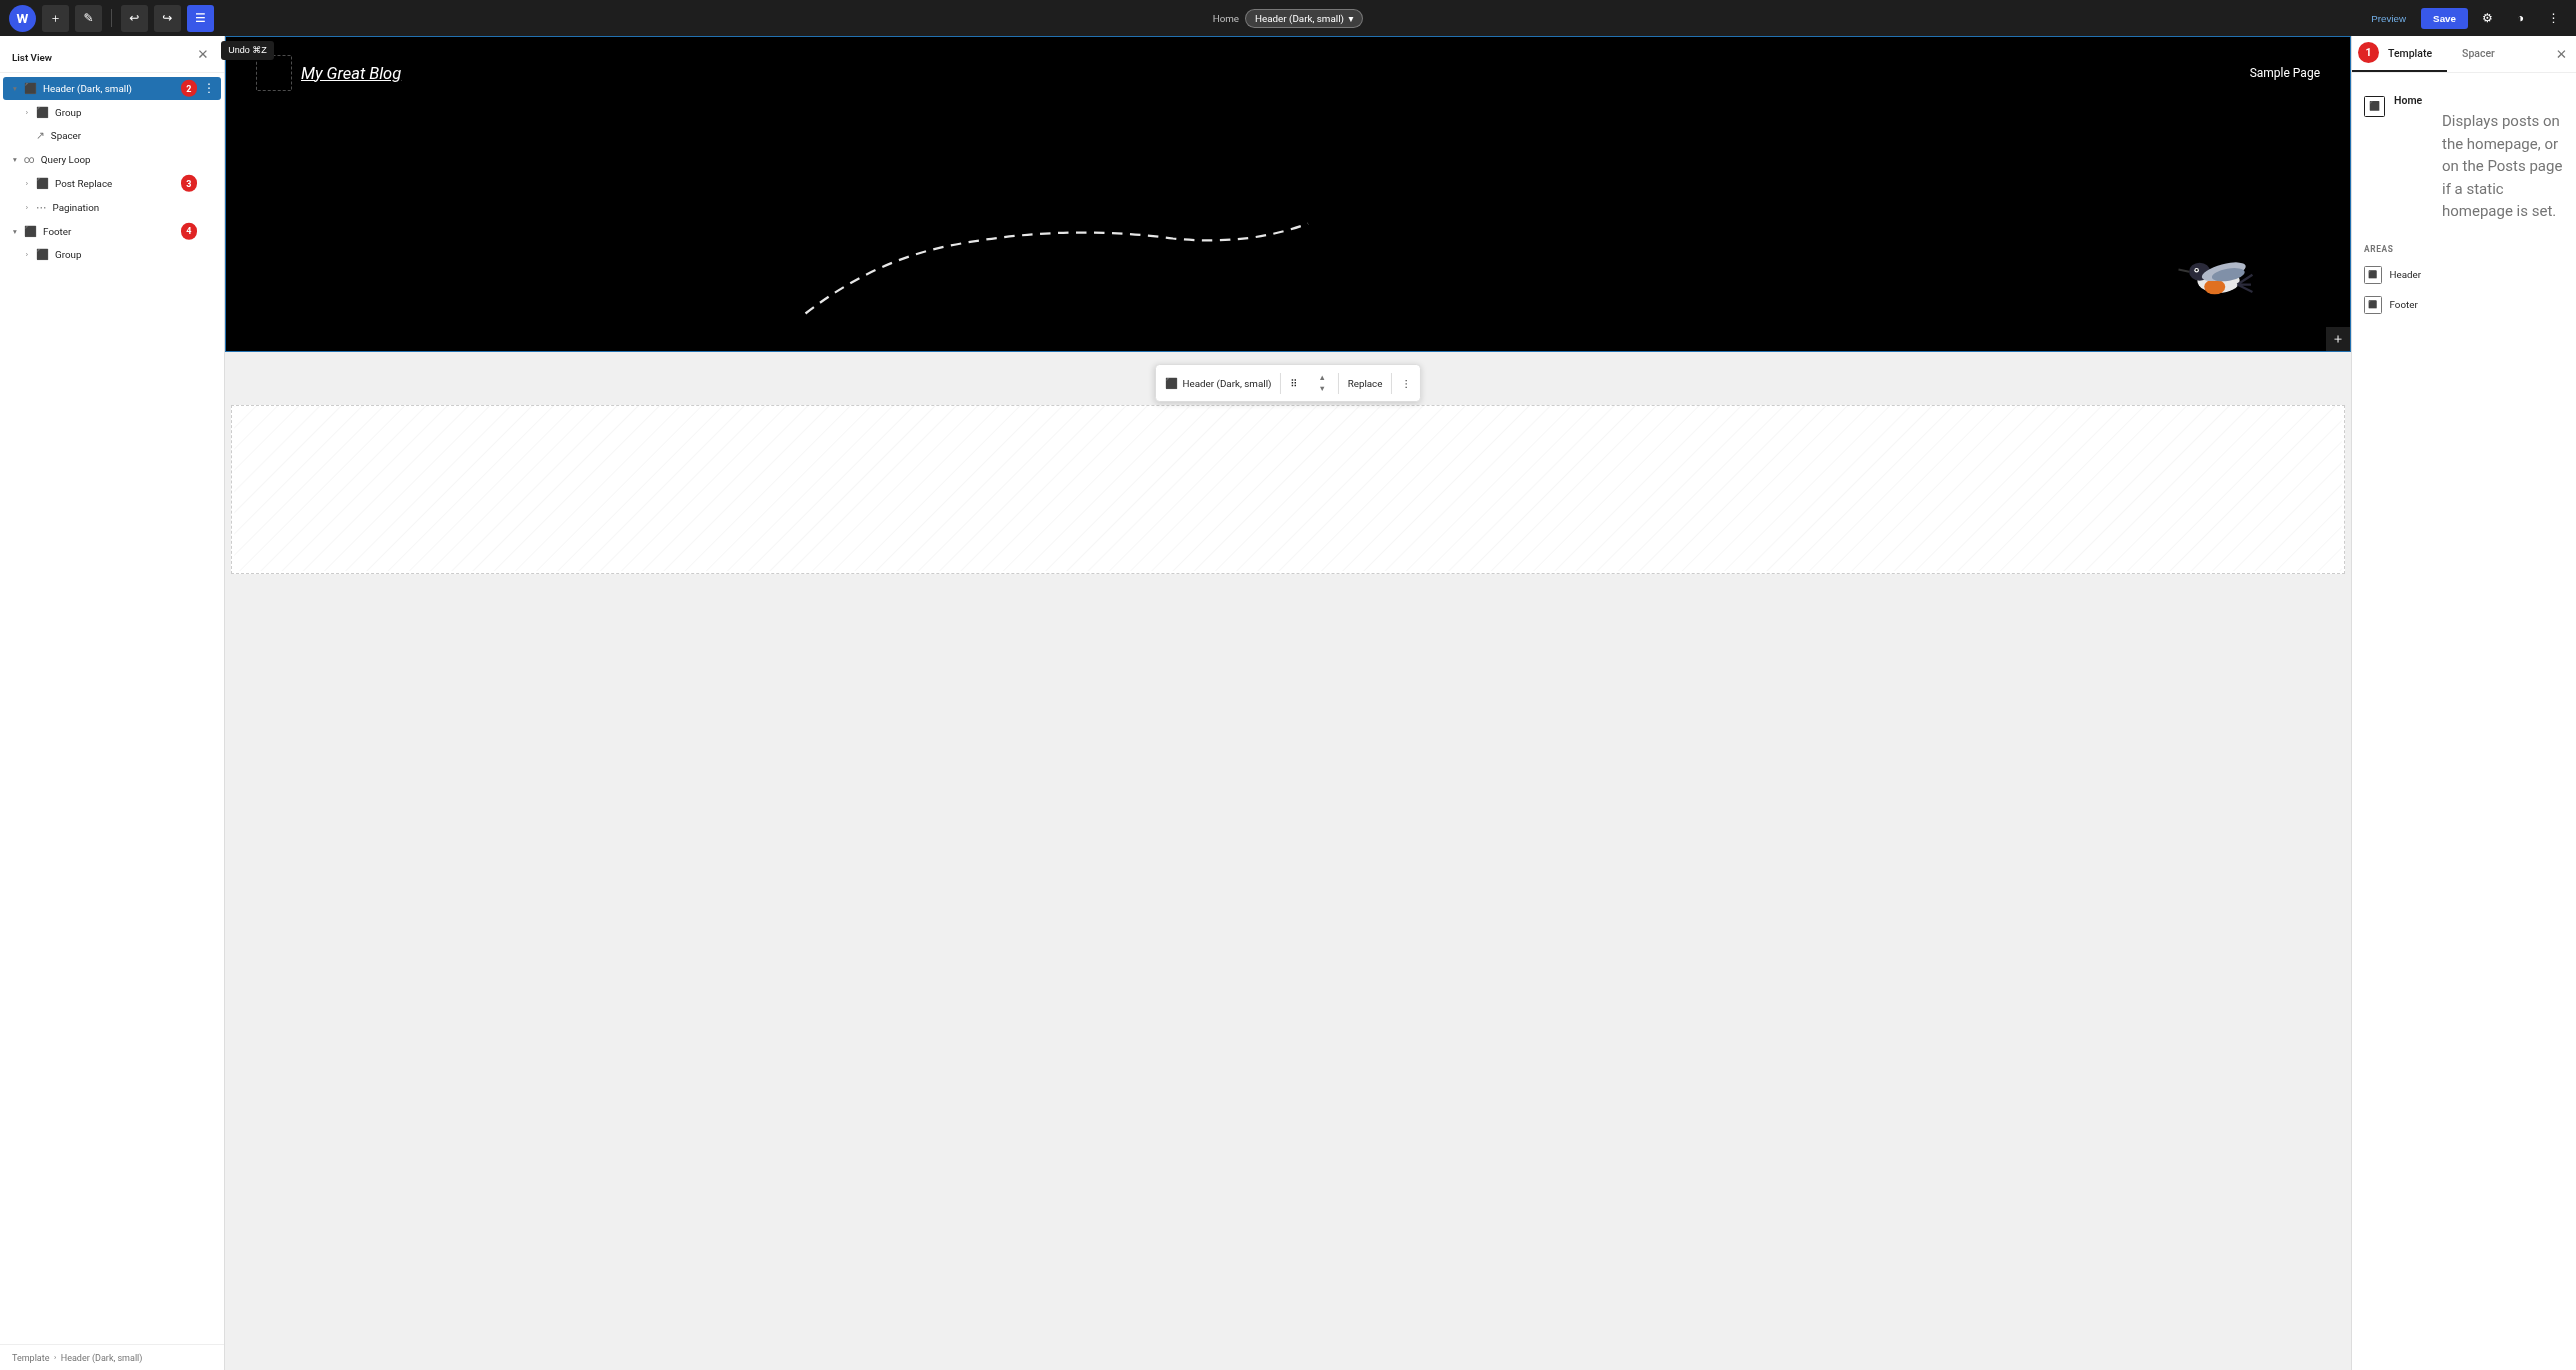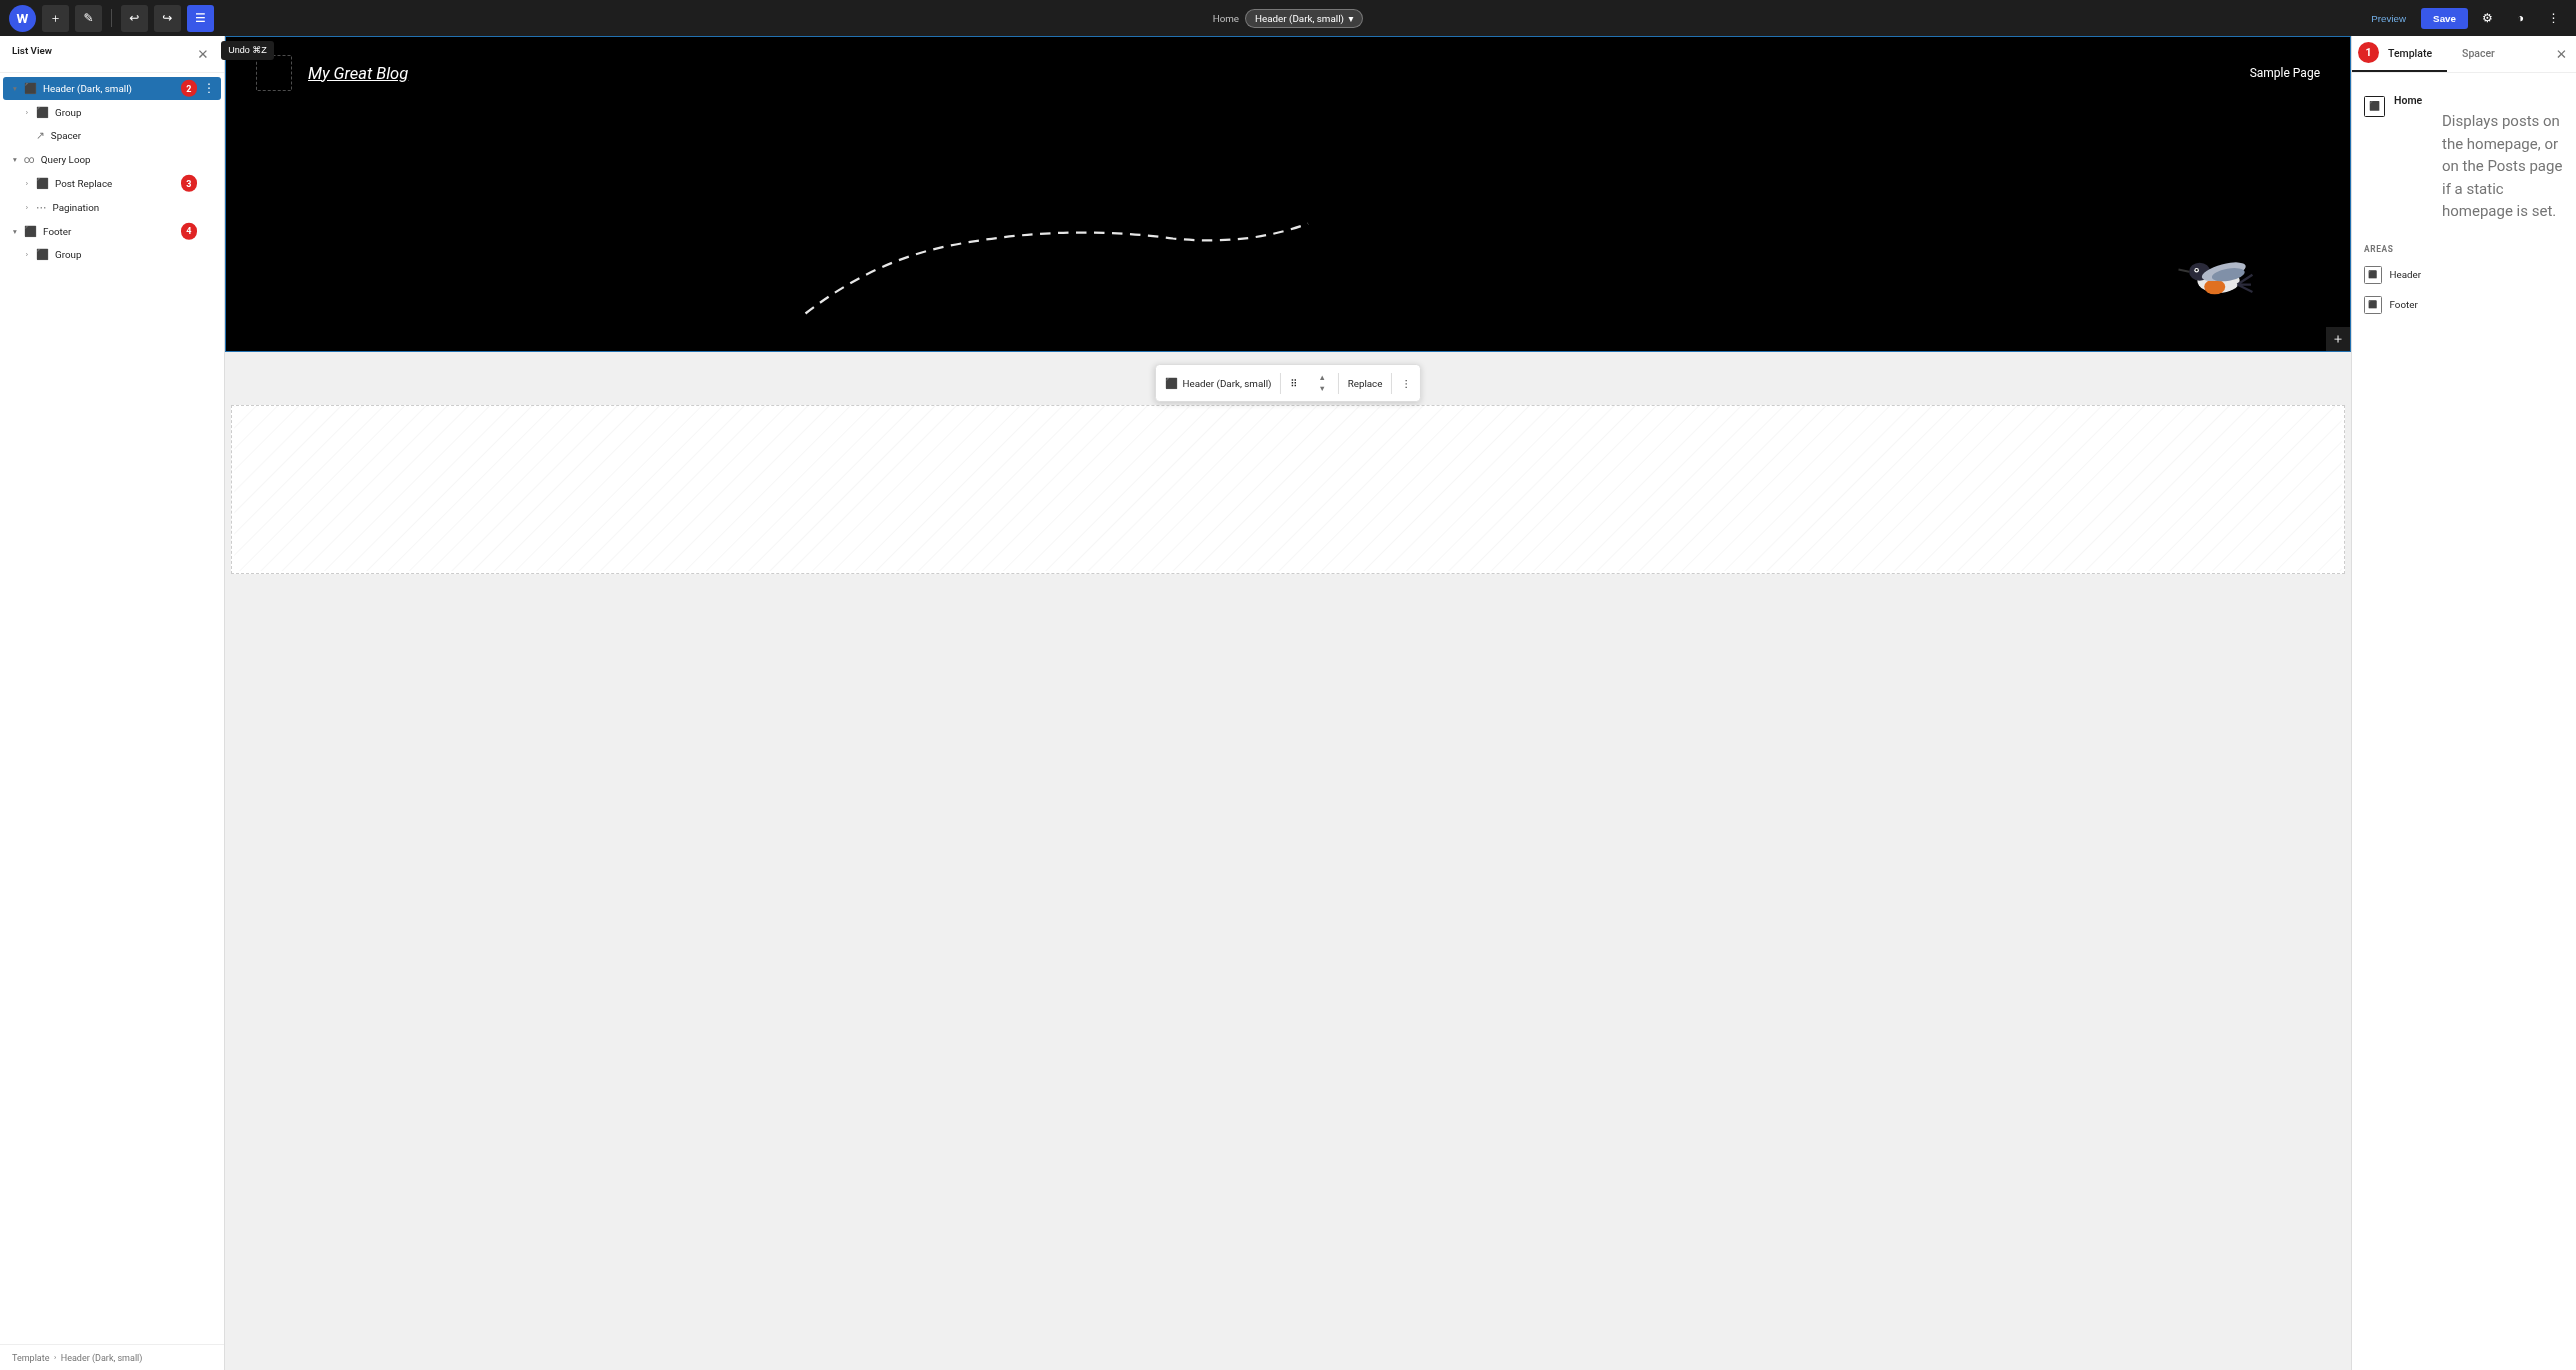--- a/index.html
+++ b/index.html
@@ -82,21 +82,21 @@
     }
 
     
     .left-sidebar {
       width: 225px; background: white;
       border-right: 0.8px solid #ddd;
       display: flex; flex-direction: column;
       flex-shrink: 0;
     }
     .sidebar-header {
-      display: flex; align-items: flex-start; justify-content: space-between;
+      display: flex; align-items: flex-end; justify-content: space-between;
       padding: 9px 12px;
       border-bottom: 0.8px solid #eee;
     }
     .sidebar-title { font-size: 9.8px; font-weight: 600; color: #1e1e1e; }
     .close-btn {
       background: none; border: none; cursor: pointer;
       color: #757575; font-size: 13.5px; width: 18px; height: 18px;
       display: flex; align-items: center; justify-content: center;
     }
 
@@ -156,21 +156,21 @@
       background: #000; color: white;
       min-height: 316px;
       position: relative;
       border: 1.5px solid #2271b1;
     }
     .header-nav {
       display: flex; align-items: center; justify-content: space-between;
       padding: 18px 30px;
     }
     .site-logo-area {
-      display: flex; align-items: center; gap: 16px;
+      display: flex; align-items: center; gap: 9px;
     }
     .logo-placeholder {
       width: 36px; height: 36px;
       border: 1.5px dashed rgba(255,255,255,0.3);
       border-radius: 1.5px;
     }
     .site-title {
       font-size: 16.5px; font-style: italic;
       color: white; text-decoration: underline;
     }

